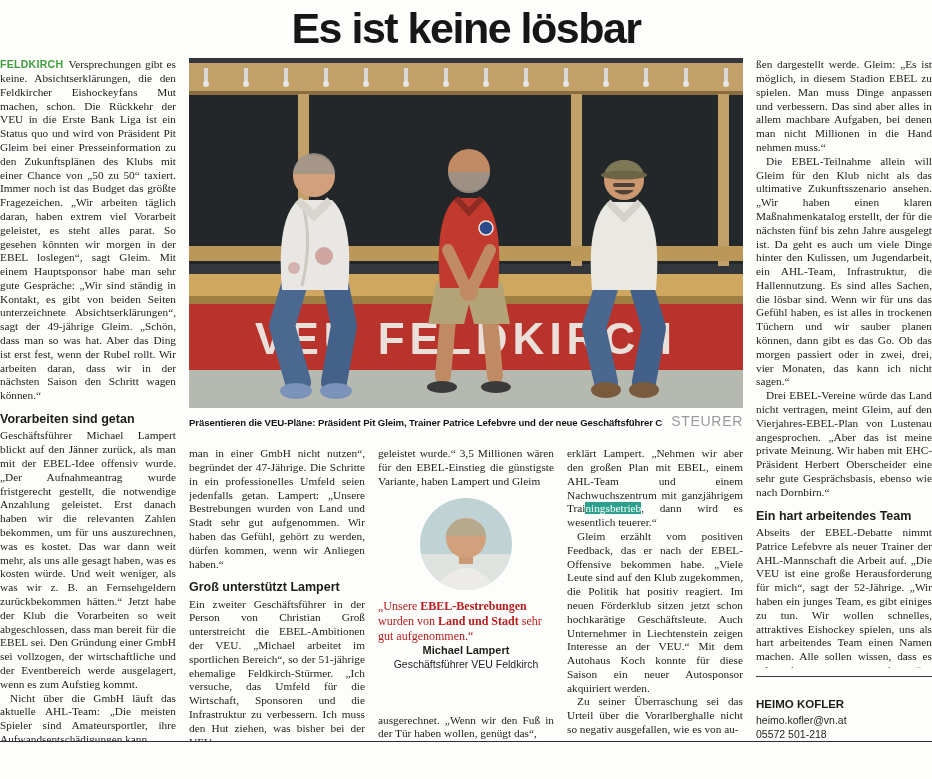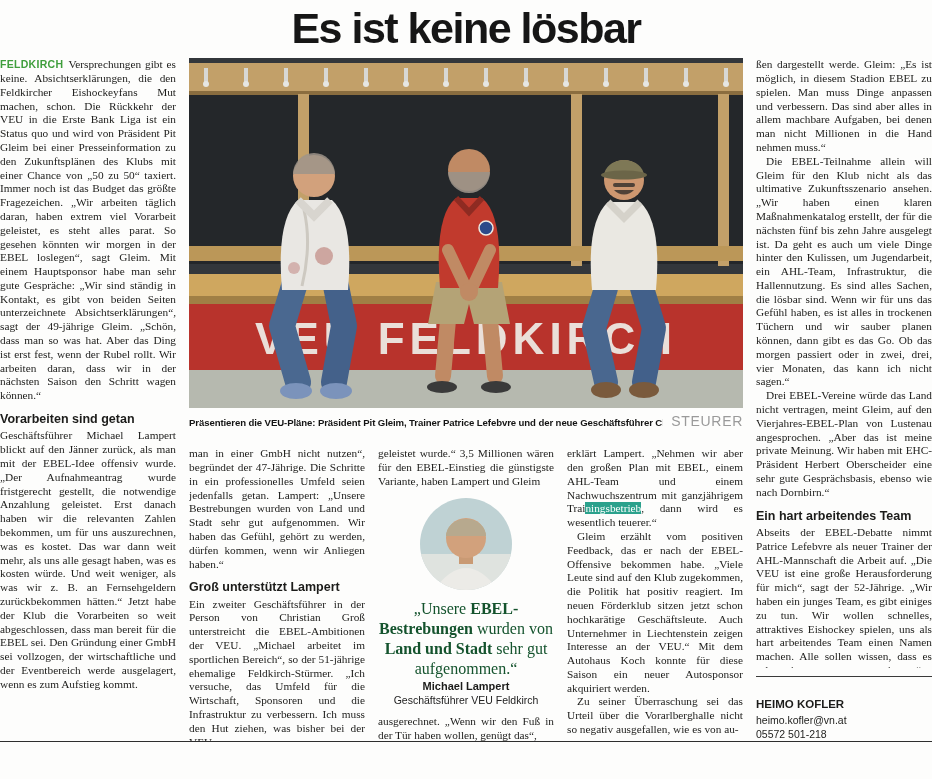--- a/index.html
+++ b/index.html
@@ -55,21 +55,21 @@
     font-family:"Liberation Sans", sans-serif; font-weight:bold;
     font-size:9.6px; letter-spacing:-.1px; white-space:nowrap; overflow:hidden; color:#141414;
   }
   .credit {
     font-family:"Liberation Sans", sans-serif; font-size:14px; color:#9a9a9a;
     letter-spacing:.7px; margin-left:8px; flex:none;
   }
 
   
   .avatar-wrap { display:flex; justify-content:center; margin:9px 0 9px; }
-  .pullquote { font-size:16px; line-height:1.27; text-align:center; margin:0 2px 7px; color:#14532d; }
+  .pullquote { font-size:12px; line-height:1.27; text-align:left; margin:0 2px 7px; color:#b91c1c; }
   .quote-attr { text-align:center; font-family:"Liberation Sans", sans-serif; margin-bottom:8px; }
   .quote-author { display:block; font-weight:bold; font-size:11px; }
   .quote-role { display:block; font-size:10.5px; color:#222; }
   .col3 .tail { margin-top:auto; }
 
   
   .hl { background:#2ba18c; color:#fff; }
 
   
   .byline {
@@ -87,20 +87,21 @@
   <header class="masthead">
     <h1 class="title">Es ist keine lösbar</h1>
   </header>
 
   <div class="content">
 
     <div class="col col1">
       <p><span class="dateline" style="color:#3f9e3c">FELDKIRCH</span><span>Versprechungen gibt es keine. Absichtserklärungen, die den Feldkircher Eishockeyfans Mut machen, schon. Die Rückkehr der VEU in die Erste Bank Liga ist ein Status quo und wird von Präsident Pit Gleim bei einer Presseinformation zu den Zukunftsplänen des Klubs mit einer Chance von „50 zu 50“ taxiert. Immer noch ist das Budget das größte Fragezeichen. „Wir arbeiten täglich daran, haben extrem viel Vorarbeit geleistet, es steht alles parat. So gesehen könnten wir morgen in der EBEL loslegen“, sagt Gleim. Mit einem Hauptsponsor habe man sehr gute Gespräche: „Wir sind ständig in Kontakt, es gibt von beiden Seiten unterzeichnete Absichtserklärungen“, sagt der 49-jährige Gleim. „Schön, dass man so was hat. Aber das Ding ist erst fest, wenn der Rubel rollt. Wir arbeiten daran, dass wir in der nächsten Saison den Schritt wagen können.“</span></p>
       <h3 class="subhead">Vorarbeiten sind getan</h3>
       <p>Geschäftsführer Michael Lampert blickt auf den Jänner zurück, als man mit der EBEL-Idee offensiv wurde. „Der Aufnahmeantrag wurde fristgerecht gestellt, die notwendige Anzahlung geleistet. Erst danach haben wir die relevanten Zahlen bekommen, um für uns auszurechnen, was es kostet. Das war dann weit mehr, als uns alle gesagt haben, was es kosten würde. Und weit weniger, als was wir z. B. an Fernsehgeldern zurückbekommen hätten.“ Jetzt habe der Klub die Vorarbeiten so weit abgeschlossen, dass man bereit für die EBEL sei. Den Gründung einer GmbH sei vollzogen, der wirtschaftliche und der Eventbereich werde ausgelagert, wenn es zum Aufstieg kommt.</p>
+      <p class="ind">Nicht über die GmbH läuft das aktuelle AHL-Team: „Die meisten Spieler sind Amateursportler, ihre Aufwandsentschädigungen kann</p>
     </div>
 
     <figure class="photo">
       <svg class="photo-img" viewBox="0 0 560 350" preserveAspectRatio="xMidYMid slice" xmlns="http://www.w3.org/2000/svg">
         <defs>
           <g id="hk">
             <rect x="-2" y="10" width="4" height="15" fill="#d8d8d4"></rect>
             <circle cx="0" cy="26" r="3" fill="#e6e6e2"></circle>
           </g>
         </defs>

